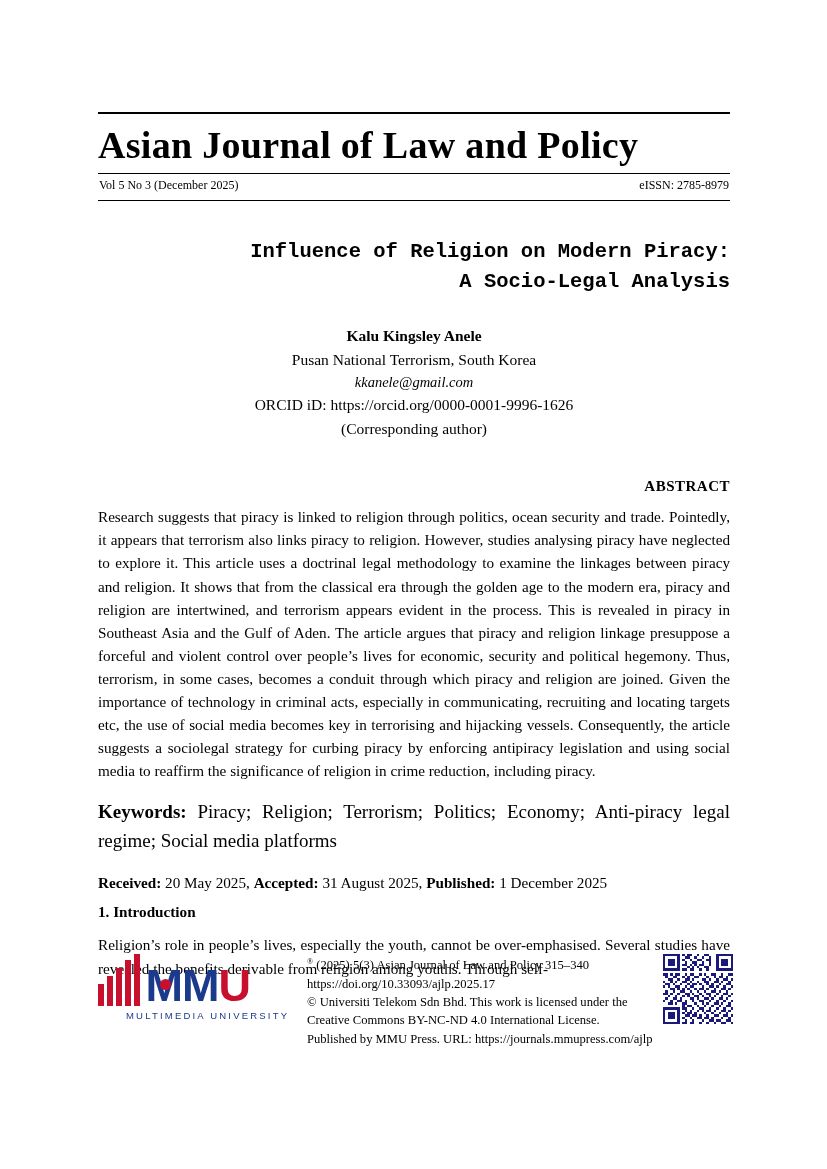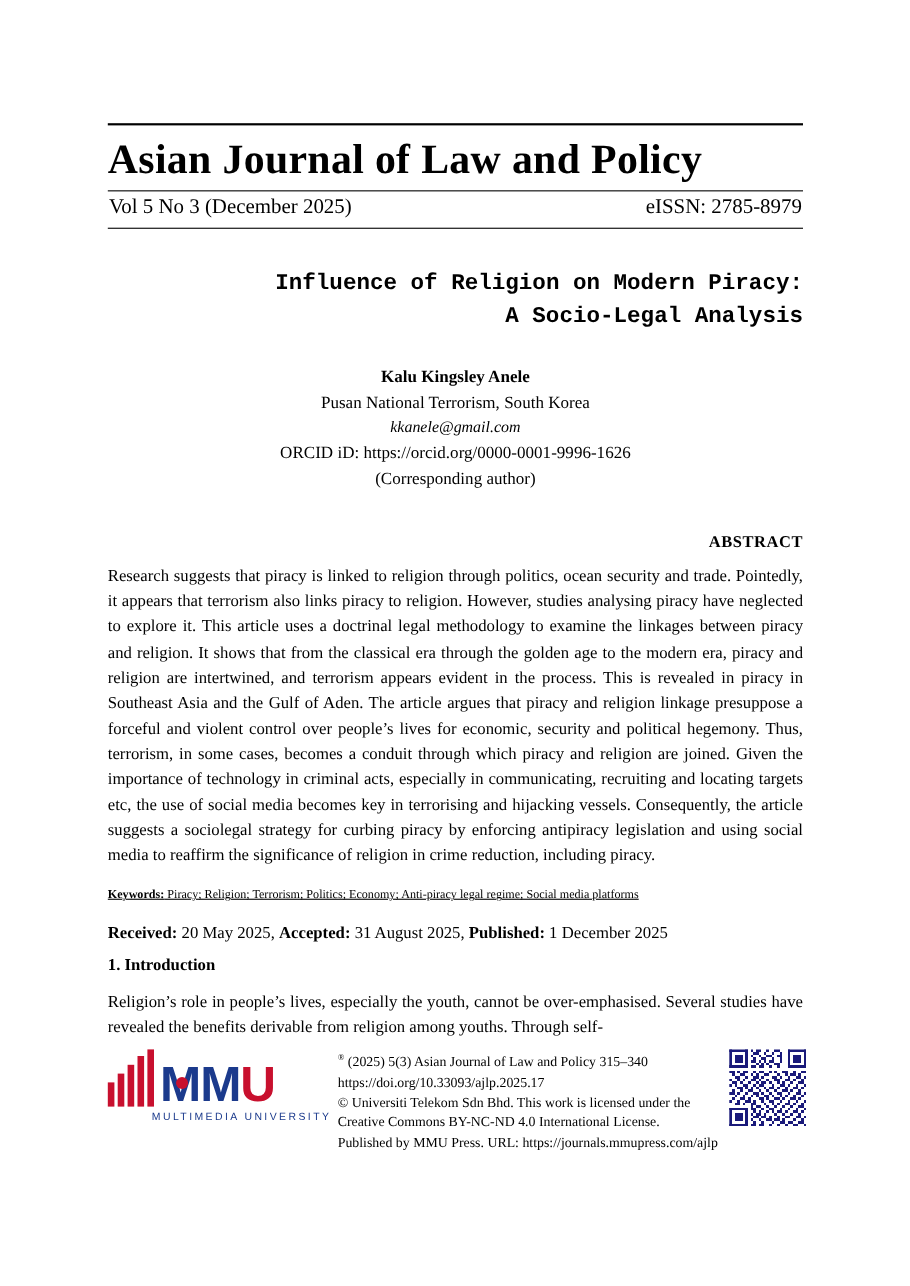--- a/index.html
+++ b/index.html
@@ -40,21 +40,21 @@
     line-height: 1.12;
     margin: 4px 0 6px 0;
   }
   .masthead-rule {
     border-top: 1.2px solid #000;
     margin: 0 0 3px 0;
   }
   .masthead-meta {
     display: flex;
     justify-content: space-between;
-    font-size: 19px;
+    font-size: 12px;
     padding: 1px 1px 3px 1px;
   }
 
   
   .article-title {
     text-align: right;
     font-size: 20.5px;
     font-weight: bold;
     line-height: 1.5;
     margin-top: 36px;
@@ -80,24 +80,23 @@
     margin-top: 38px;
     margin-bottom: 10px;
   }
   .abstract-text {
     text-align: justify;
     font-size: 15.2px;
     line-height: 1.52;
   }
   .keywords {
     text-align: justify;
-    font-size: 11px;
+    font-size: 19px;
     line-height: 1.52;
     margin-top: 16px;
-    text-decoration: underline;
   }
   .keywords b { font-weight: bold; }
   .dates {
     font-size: 15.2px;
     line-height: 1.5;
     margin-top: 16px;
   }
   .dates b { font-weight: bold; }
 
   .section-heading {
@@ -166,21 +165,21 @@
     height: 11px;
     background: #c8102e;
     border-radius: 50%;
   }
   .mmu-sub {
     font-family: "Liberation Sans", sans-serif;
     font-size: 9.5px;
     letter-spacing: 2.2px;
     color: #1b3a8c;
     margin-top: 4px;
-    margin-left: 40px;
+    margin-left: 28px;
   }
   .footer-text {
     flex: 1 1 auto;
     font-size: 12.6px;
     line-height: 1.46;
     padding-top: 4px;
     padding-left: 4px;
     position: relative;
   }
   .footer-text sup { font-size: 8px; vertical-align: super; }

